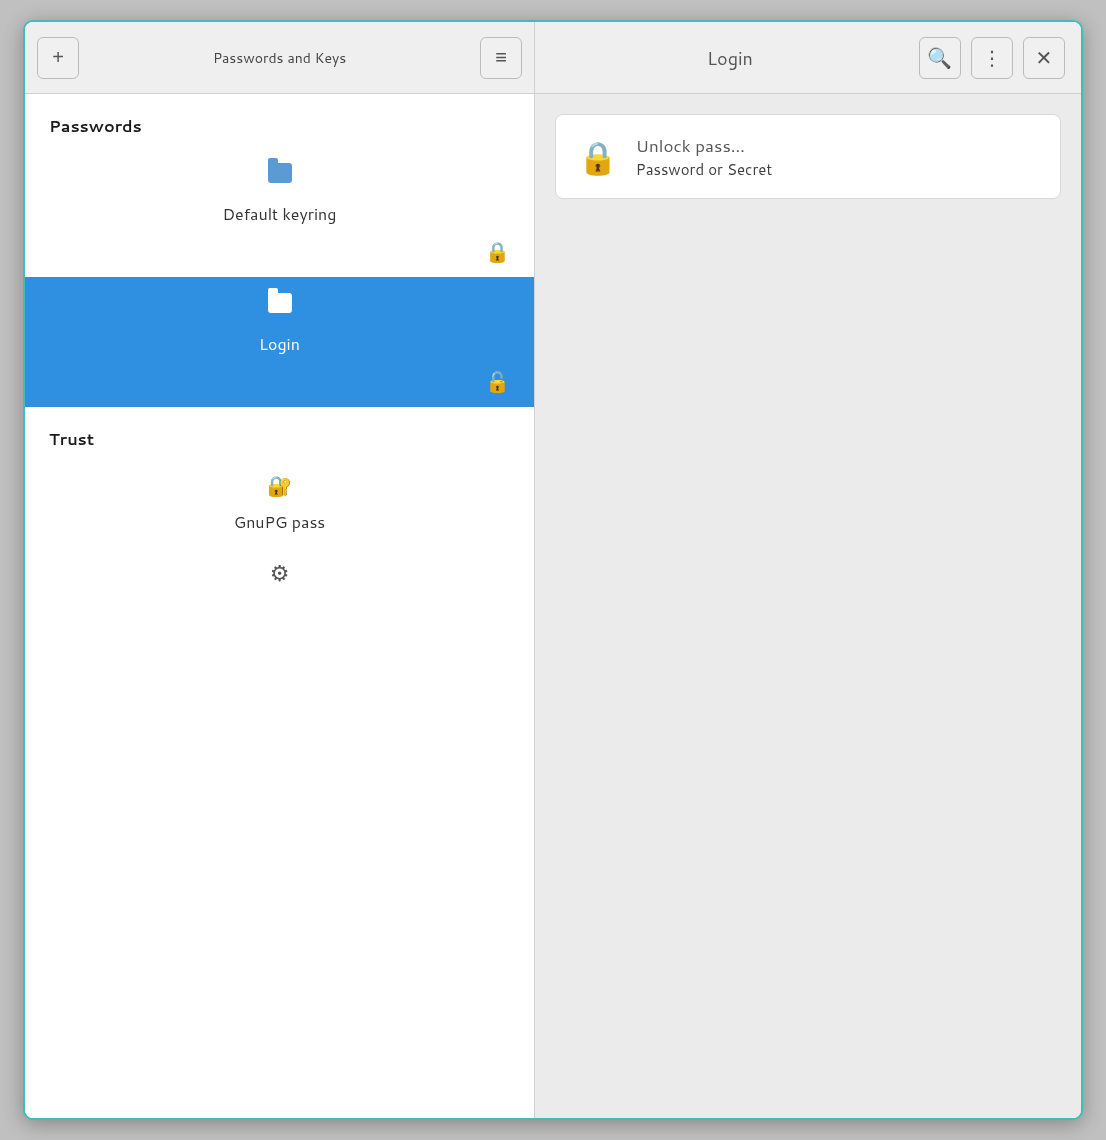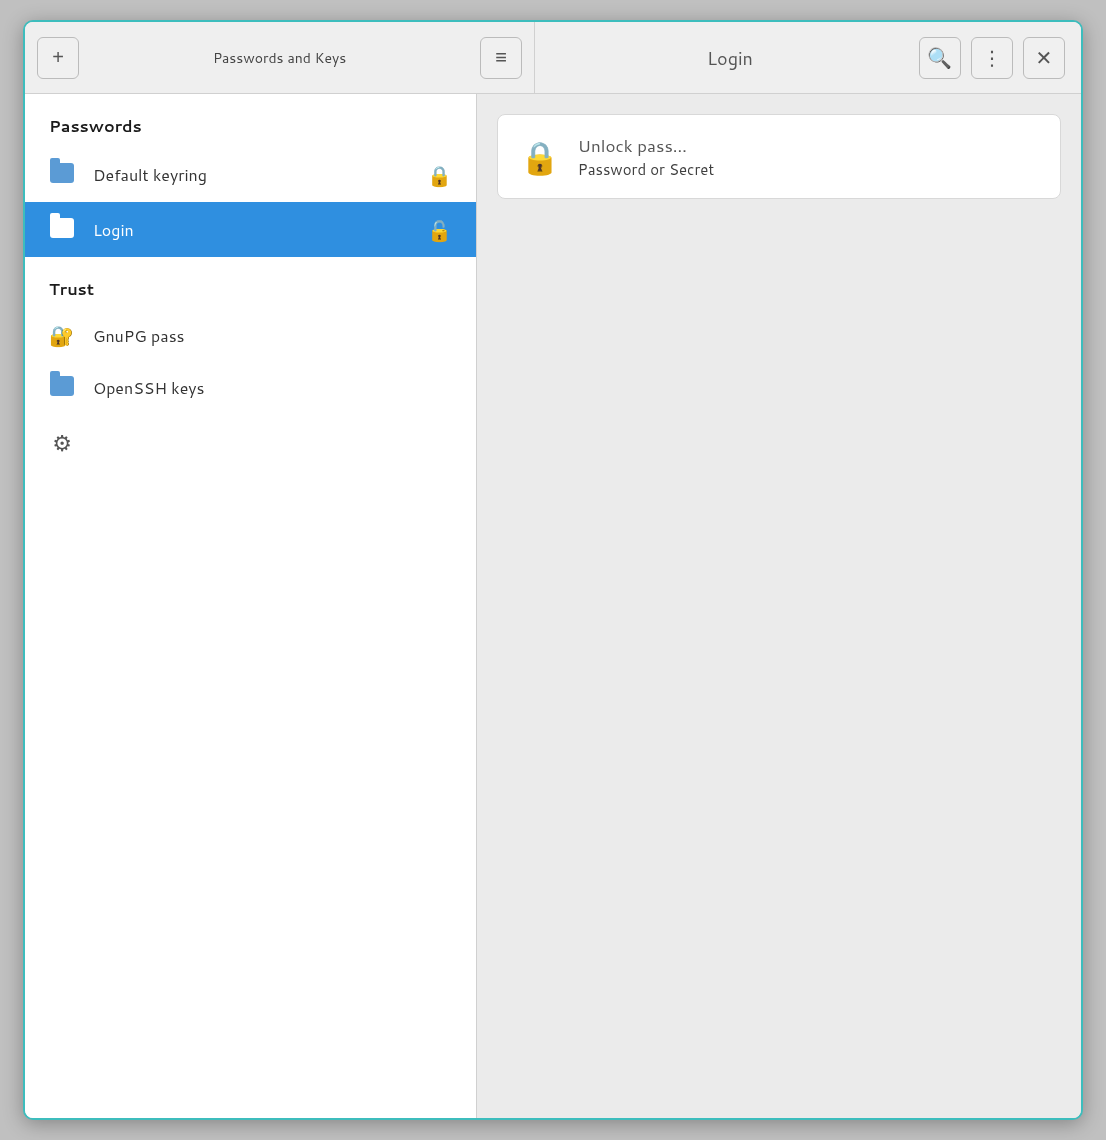--- a/index.html
+++ b/index.html
@@ -87,21 +87,21 @@
 
     
     .content {
       display: flex;
       flex: 1;
       overflow: hidden;
     }
 
     
     .sidebar {
-      width: 452px;
+      width: 510px;
       background: #ffffff;
       border-right: 1px solid #d0d0d0;
       overflow-y: auto;
       flex-shrink: 0;
       padding-bottom: 20px;
     }
 
     .sidebar-section-header {
       font-weight: bold;
       font-size: 16px;
@@ -109,22 +109,23 @@
       padding: 20px 24px 10px 24px;
     }
 
     .sidebar-item {
       display: flex;
       align-items: center;
       padding: 12px 24px;
       cursor: pointer;
       font-size: 16px;
       color: #333;
-      gap: 18px;
+      gap: 12px;
       position: relative;
+      flex-direction: column;
     }
 
     .sidebar-item.active {
       background: #2f8fe0;
       color: #ffffff;
     }
 
     .sidebar-item.active .item-icon {
       color: #ffffff;
     }
@@ -285,26 +286,20 @@
         <span class="lock-icon lock-svg">🔓</span>
       </div>
 
       <div class="sidebar-section-header">Trust</div>
 
       <div class="sidebar-item">
         <span class="item-icon gnupg-icon">🔐</span>
         <span class="item-label">GnuPG pass</span>
       </div>
 
-      <div class="sidebar-item">
-        <span class="item-icon">
-          <span class="folder-icon"></span>
-        </span>
-        <span class="item-label">OpenSSH keys</span>
-      </div>
 
 
       <div class="sidebar-item">
         <span class="item-icon gear-icon">⚙</span>
       </div>
 
     </div>
 
     <div class="main-panel">
       <div class="unlock-card">

